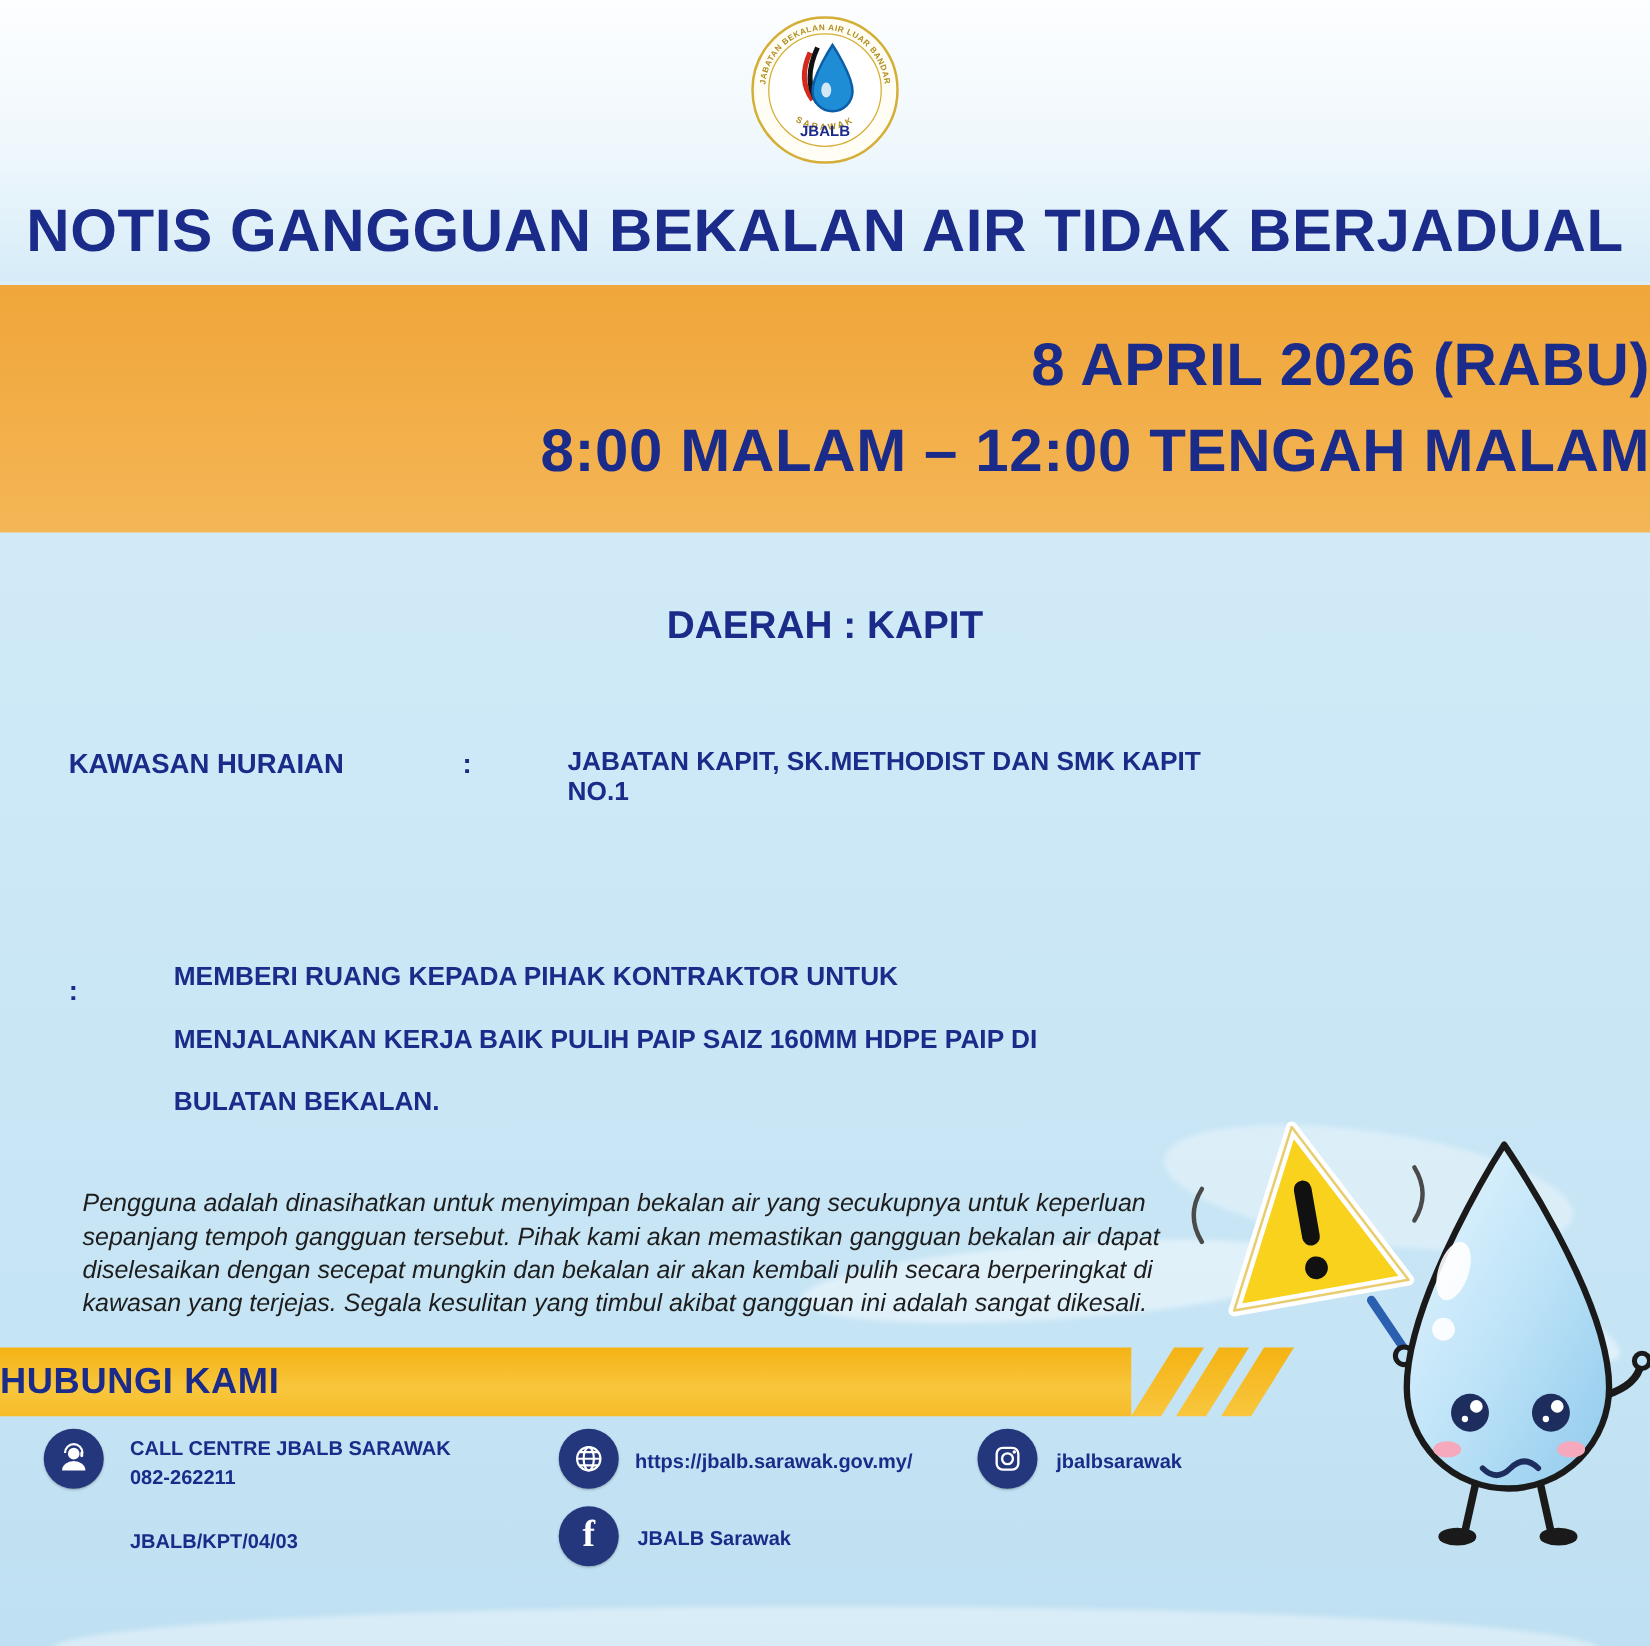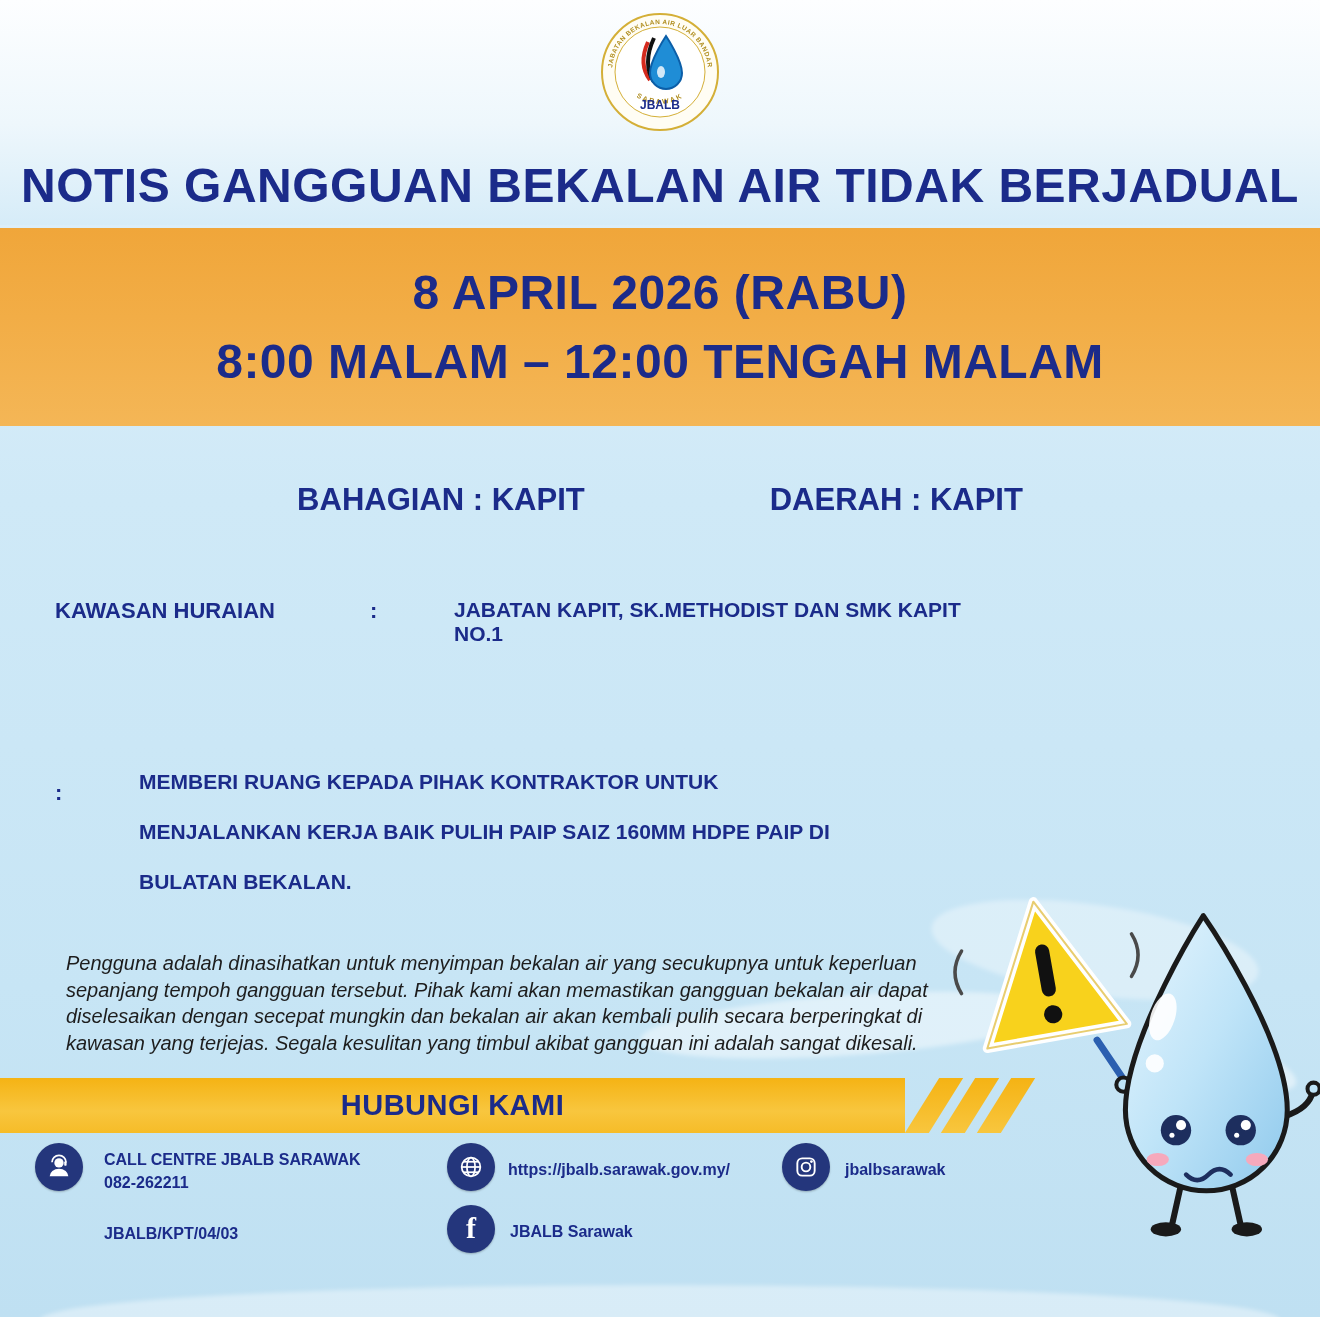--- a/index.html
+++ b/index.html
@@ -22,21 +22,21 @@
   .logo-wrap { position:absolute; top:12px; left:600px; width:120px; height:120px; }
 
   .title {
     position:absolute; top:158px; left:0; right:0; text-align:center;
     font-size:48px; font-weight:bold; color:#1b2b8a; letter-spacing:0.5px;
   }
 
   .orange-banner {
     position:absolute; top:228px; left:0; right:0; height:198px;
     background:linear-gradient(180deg,#f0a63a 0%, #f2ad46 45%, #f4b656 100%);
-    display:flex; flex-direction:column; align-items:center; justify-content:center; gap:14px;
+    display:flex; flex-direction:column; align-items:flex-end; justify-content:center; gap:14px;
   }
   .orange-banner .line { font-size:48px; font-weight:bold; color:#1b2b8a; letter-spacing:0.5px; }
 
   .location-row {
     position:absolute; top:482px; left:0; right:0;
     display:flex; justify-content:center; gap:185px;
   }
   .location-row .loc { font-size:31px; font-weight:bold; color:#1b2b8a; }
 
   .field-row { position:absolute; left:55px; right:330px; display:flex; align-items:flex-start; }
@@ -50,21 +50,21 @@
   .field-row.huraian .field-value { margin-top:-10px; }
 
   .advisory {
     position:absolute; top:950px; left:30px; width:910px;
     font-size:20px; font-style:italic; color:#1d1d1d; line-height:1.33; font-weight:500;margin-left:36px;
   }
 
   .gold-bar {
     position:absolute; top:1078px; left:0; width:905px; height:55px;
     background:linear-gradient(180deg,#f5b314 0%, #f8c63e 60%, #f6bc28 100%);
-    display:flex; align-items:center; justify-content:center;
+    display:flex; align-items:center; 
   }
   .gold-bar .gold-text { font-size:29px; font-weight:bold; color:#1b2b8a; letter-spacing:0.5px; }
   .stripe {
     position:absolute; top:1078px; height:55px; width:24px;
     background:linear-gradient(180deg,#f5b314,#f8c63e);
     transform:skewX(-32deg);
   }
   .stripe.st1 { left:922px; }
   .stripe.st2 { left:958px; }
   .stripe.st3 { left:994px; }
@@ -124,21 +124,20 @@
   </div>
 
   <div class="title">NOTIS GANGGUAN BEKALAN AIR TIDAK BERJADUAL</div>
 
   <div class="orange-banner">
     <div class="line">8 APRIL 2026 (RABU)</div>
     <div class="line">8:00 MALAM – 12:00 TENGAH MALAM</div>
   </div>
 
   <div class="location-row">
-    <div class="loc">BAHAGIAN : KAPIT</div>
     <div class="loc">DAERAH : KAPIT</div>
   </div>
 
   <div class="field-row kawasan">
     <div class="field-label">KAWASAN HURAIAN</div>
     <div class="field-colon">:</div>
     <div class="field-value">JABATAN KAPIT, SK.METHODIST DAN SMK KAPIT NO.1</div>
   </div>
 
   <div class="field-row huraian">

